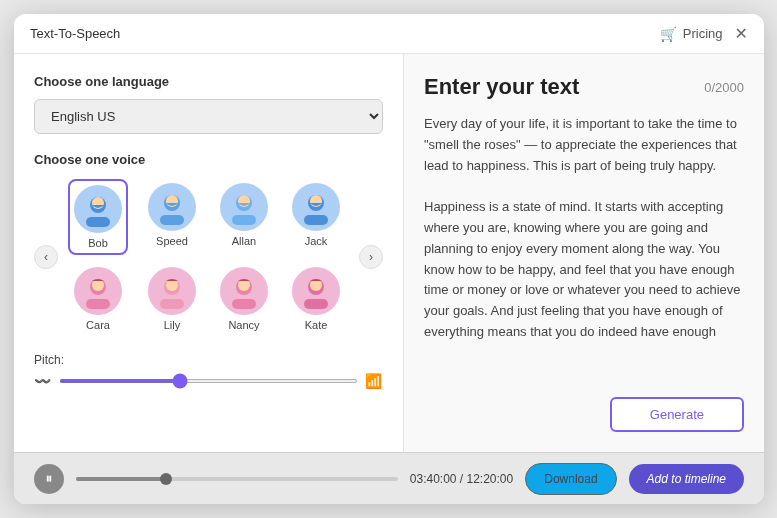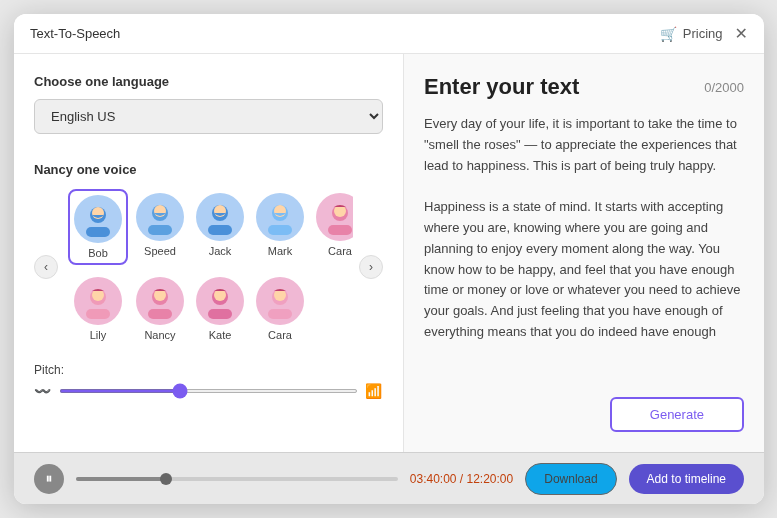--- a/index.html
+++ b/index.html
@@ -101,21 +101,21 @@
 
     
     .language-select {
       width: 100%;
       padding: 8px 12px;
       border: 1px solid #ccc;
       border-radius: 6px;
       font-size: 13px;
       color: #333;
       appearance: auto;
-      margin-bottom: 28px;
+      margin-bottom: 18px;
       cursor: pointer;
     }
 
     
     .voice-section-label {
       font-size: 13px;
       font-weight: 600;
       color: #333;
       margin-bottom: 12px;
     }
@@ -123,21 +123,21 @@
     .voice-grid-wrapper {
       position: relative;
       display: flex;
       align-items: center;
     }
 
     .voice-grid {
       display: grid;
       grid-template-columns: repeat(5, 1fr);
       grid-template-rows: repeat(2, auto);
-      gap: 8px 4px;
+      gap: 8px 16px;
       overflow: hidden;
       flex: 1;
       padding: 0 4px;
     }
 
     .voice-item {
       display: flex;
       flex-direction: column;
       align-items: center;
       gap: 4px;
@@ -311,41 +311,42 @@
       border-radius: 50%;
       background: #666;
       position: absolute;
       top: -4px;
       left: 28%;
       transform: translateX(-50%);
     }
 
     .time-display {
       font-size: 12px;
-      color: #c2410c;
+      color: #404040;
       white-space: nowrap;
     }
 
     .download-btn {
       padding: 8px 18px;
       border: 1.5px solid #666;
       background: #0ea5e9;
       border-radius: 20px;
       font-size: 12px;
       color: #444;
       cursor: pointer;
     }
     .add-timeline-btn {
       padding: 8px 18px;
       background: #5a4fcf;
       color: #fff;
       border: none;
       border-radius: 20px;
       font-size: 12px;
       cursor: pointer;
+      font-style: italic;
     }
 
     
     .text-content::-webkit-scrollbar { width: 4px; }
     .text-content::-webkit-scrollbar-track { background: #f0f0f0; }
     .text-content::-webkit-scrollbar-thumb { background: #ccc; border-radius: 2px; }
   </style>
 </head>
 <body>
 
@@ -369,21 +370,21 @@
     <div class="left-panel">
       <div class="section-label">Choose one language</div>
       <select class="language-select">
         <option>English US</option>
         <option>English UK</option>
         <option>Spanish</option>
         <option>French</option>
         <option>German</option>
       </select>
 
-      <div class="voice-section-label">Nancy one voice</div>
+      <div class="voice-section-label">Choose one voice</div>
 
       <div class="voice-grid-wrapper">
         <div class="nav-arrow left">‹</div>
         <div class="voice-grid">
 
           <div class="voice-item selected">
             <div class="voice-avatar male">
               <svg width="36" height="36" viewBox="0 0 36 36">
                   <circle cx="18" cy="14" r="8" fill="#4a90d9"></circle>
                   <rect x="6" y="26" width="24" height="10" rx="5" fill="#4a90d9"></rect>
@@ -396,20 +397,31 @@
           <div class="voice-item">
             <div class="voice-avatar male">
               <svg width="36" height="36" viewBox="0 0 36 36">
                   <circle cx="18" cy="14" r="8" fill="#5ba0e0"></circle>
                   <rect x="6" y="26" width="24" height="10" rx="5" fill="#5ba0e0"></rect>
                   <circle cx="18" cy="12" r="6" fill="#ffd5a8"></circle>
                   <path d="M12 14 Q18 20 24 14" fill="#5ba0e0"></path>
                 </svg>
             </div>
             <span class="voice-name">Speed</span>
+          </div>
+          <div class="voice-item">
+            <div class="voice-avatar male">
+              <svg width="36" height="36" viewBox="0 0 36 36">
+                  <circle cx="18" cy="14" r="8" fill="#6cb0f0"></circle>
+                  <rect x="6" y="26" width="24" height="10" rx="5" fill="#6cb0f0"></rect>
+                  <circle cx="18" cy="12" r="6" fill="#ffd5a8"></circle>
+                  <path d="M12 14 Q18 20 24 14" fill="#6cb0f0"></path>
+                </svg>
+            </div>
+            <span class="voice-name">Allan</span>
           </div>
           <div class="voice-item">
             <div class="voice-avatar male">
               <svg width="36" height="36" viewBox="0 0 36 36">
                   <circle cx="18" cy="14" r="8" fill="#4a90d9"></circle>
                   <rect x="6" y="26" width="24" height="10" rx="5" fill="#4a90d9"></rect>
                   <circle cx="18" cy="12" r="6" fill="#ffd5a8"></circle>
                   <path d="M12 14 Q18 20 24 14" fill="#4a90d9"></path>
                 </svg>
             </div>

